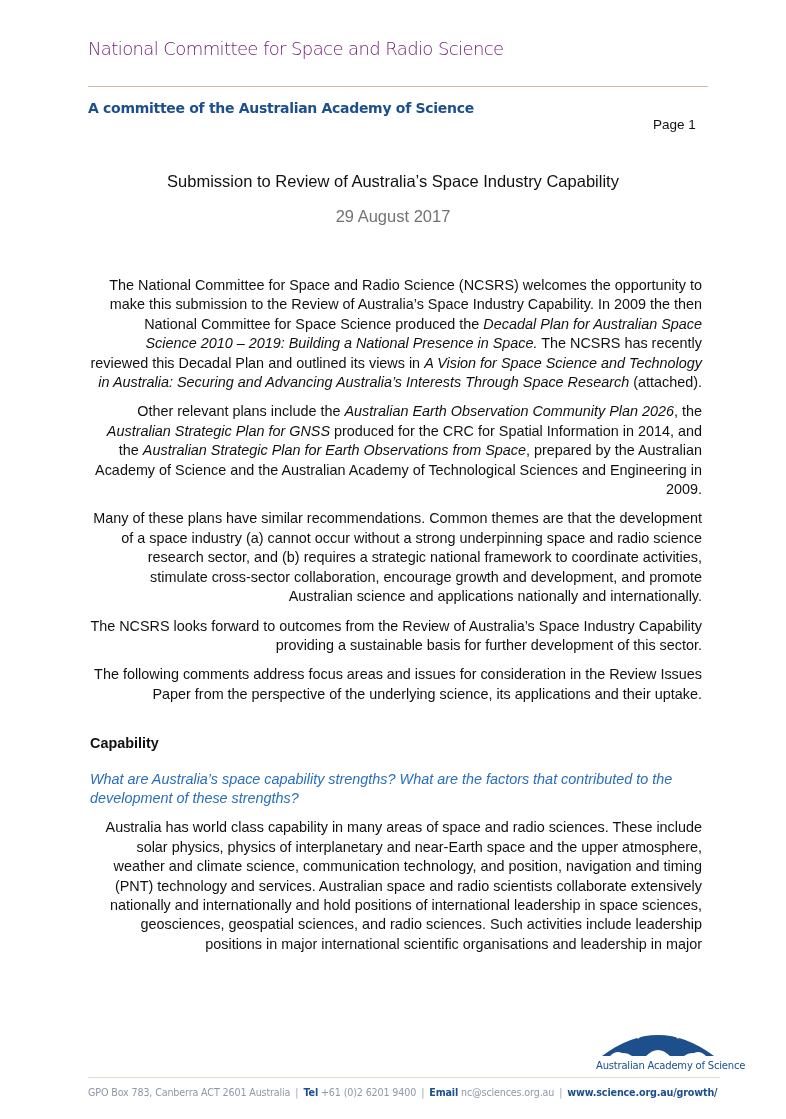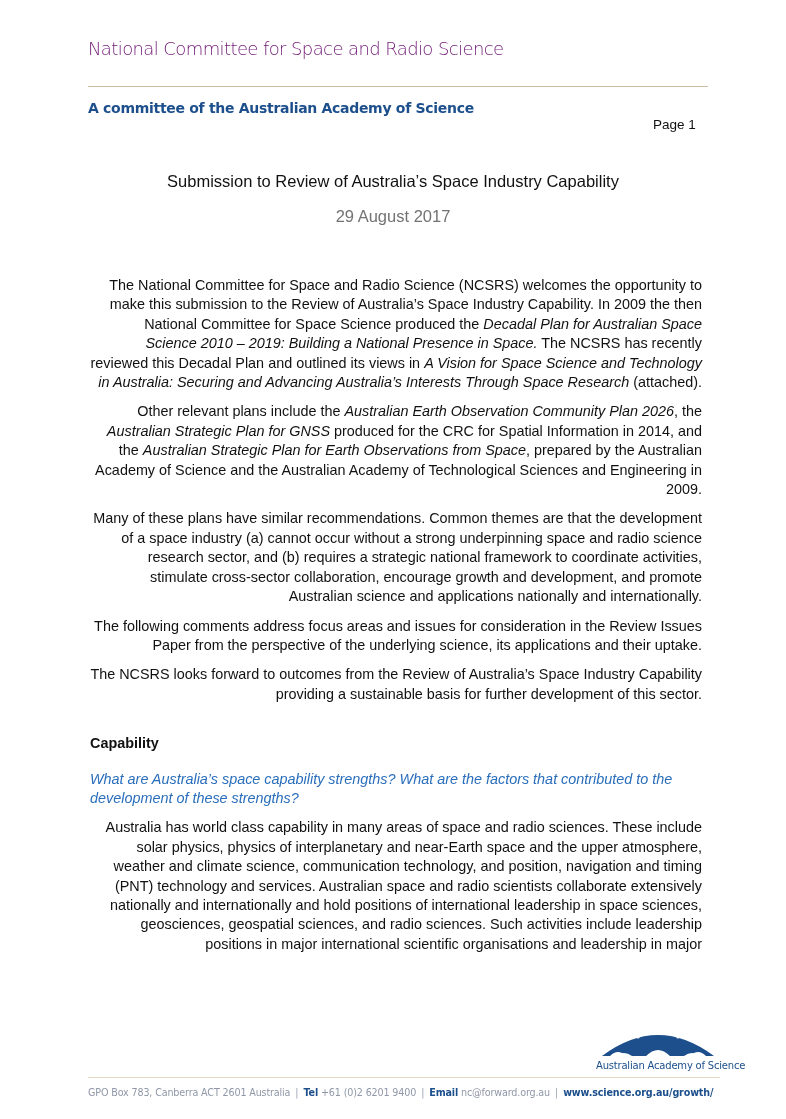--- a/index.html
+++ b/index.html
@@ -35,22 +35,22 @@
 
   <div class="doc-title">Submission to Review of Australia’s Space Industry Capability</div>
   <div class="doc-date">29 August 2017</div>
 
   <div class="body">
     <p><span>The National Committee for Space and Radio Science (NCSRS) welcomes the opportunity to make this submission to the Review of Australia’s Space Industry Capability. In 2009 the then National Committee for Space Science produced the </span><em>Decadal Plan for Australian Space Science 2010 – 2019: Building a National Presence in Space.</em><span> The NCSRS has recently reviewed this Decadal Plan and outlined its views in </span><em>A Vision for Space Science and Technology in Australia: Securing and Advancing Australia’s Interests Through Space Research</em><span> (attached).</span></p>
 
     <p><span>Other relevant plans include the </span><em>Australian Earth Observation Community Plan 2026</em><span>, the </span><em>Australian Strategic Plan for GNSS</em><span> produced for the CRC for Spatial Information in 2014, and the </span><em>Australian Strategic Plan for Earth Observations from Space</em><span>, prepared by the Australian Academy of Science and the Australian Academy of Technological Sciences and Engineering in 2009.</span></p>
 
     <p>Many of these plans have similar recommendations. Common themes are that the development of a space industry (a) cannot occur without a strong underpinning space and radio science research sector, and (b) requires a strategic national framework to coordinate activities, stimulate cross-sector collaboration, encourage growth and development, and promote Australian science and applications nationally and internationally.</p>
+    <p>The NCSRS looks forward to outcomes from the Review of Australia’s Space Industry Capability providing a sustainable basis for further development of this sector.</p>
     <p>The following comments address focus areas and issues for consideration in the Review Issues Paper from the perspective of the underlying science, its applications and their uptake.</p>
-    <p>The NCSRS looks forward to outcomes from the Review of Australia’s Space Industry Capability providing a sustainable basis for further development of this sector.</p>
 
     <div class="section-head">Capability</div>
     <div class="question">What are Australia’s space capability strengths? What are the factors that contributed to the development of these strengths?</div>
     <p>Australia has world class capability in many areas of space and radio sciences. These include solar physics, physics of interplanetary and near-Earth space and the upper atmosphere, weather and climate science, communication technology, and position, navigation and timing (PNT) technology and services. Australian space and radio scientists collaborate extensively nationally and internationally and hold positions of international leadership in space sciences, geosciences, geospatial sciences, and radio sciences. Such activities include leadership positions in major international scientific organisations and leadership in major</p>
   </div>
 
   <div class="logo">
     <svg width="124" height="40" viewBox="0 0 124 40">
       <path d="M6 36 Q62 -6 118 36 L104 36 Q96 30 88 36 L74 36 Q62 24 50 36 L36 36 Q28 30 20 36 Z" fill="#1c4f8c"></path>
       <path d="M14 36 Q22 28 30 36 Z" fill="#fff"></path>
@@ -59,16 +59,16 @@
       <circle cx="52" cy="13.5" r="1.6" fill="#fff"></circle>
       <circle cx="62" cy="12.5" r="1.6" fill="#fff"></circle>
       <circle cx="72" cy="13.5" r="1.6" fill="#fff"></circle>
       <circle cx="82" cy="17" r="1.6" fill="#fff"></circle>
     </svg>
     <div class="logo-text">Australian Academy of Science</div>
   </div>
 
   <div class="ftr-rule"></div>
   <div class="footer">
-    <span>GPO Box 783, Canberra ACT 2601 Australia</span><span class="sep">|</span><b>Tel</b> <span>+61 (0)2 6201 9400</span><span class="sep">|</span><b>Email</b> <span>nc@forward.org.au</span><span class="sep">|</span><b>www.science.org.au/growth/</b>
+    <span>GPO Box 783, Canberra ACT 2601 Australia</span><span class="sep">|</span><b>Tel</b> <span>+61 (0)2 6201 9400</span><span class="sep">|</span><b>Email</b> <span>nc@sciences.org.au</span><span class="sep">|</span><b>www.science.org.au/growth/</b>
   </div>
 
 </div>
 
 </body></html>

